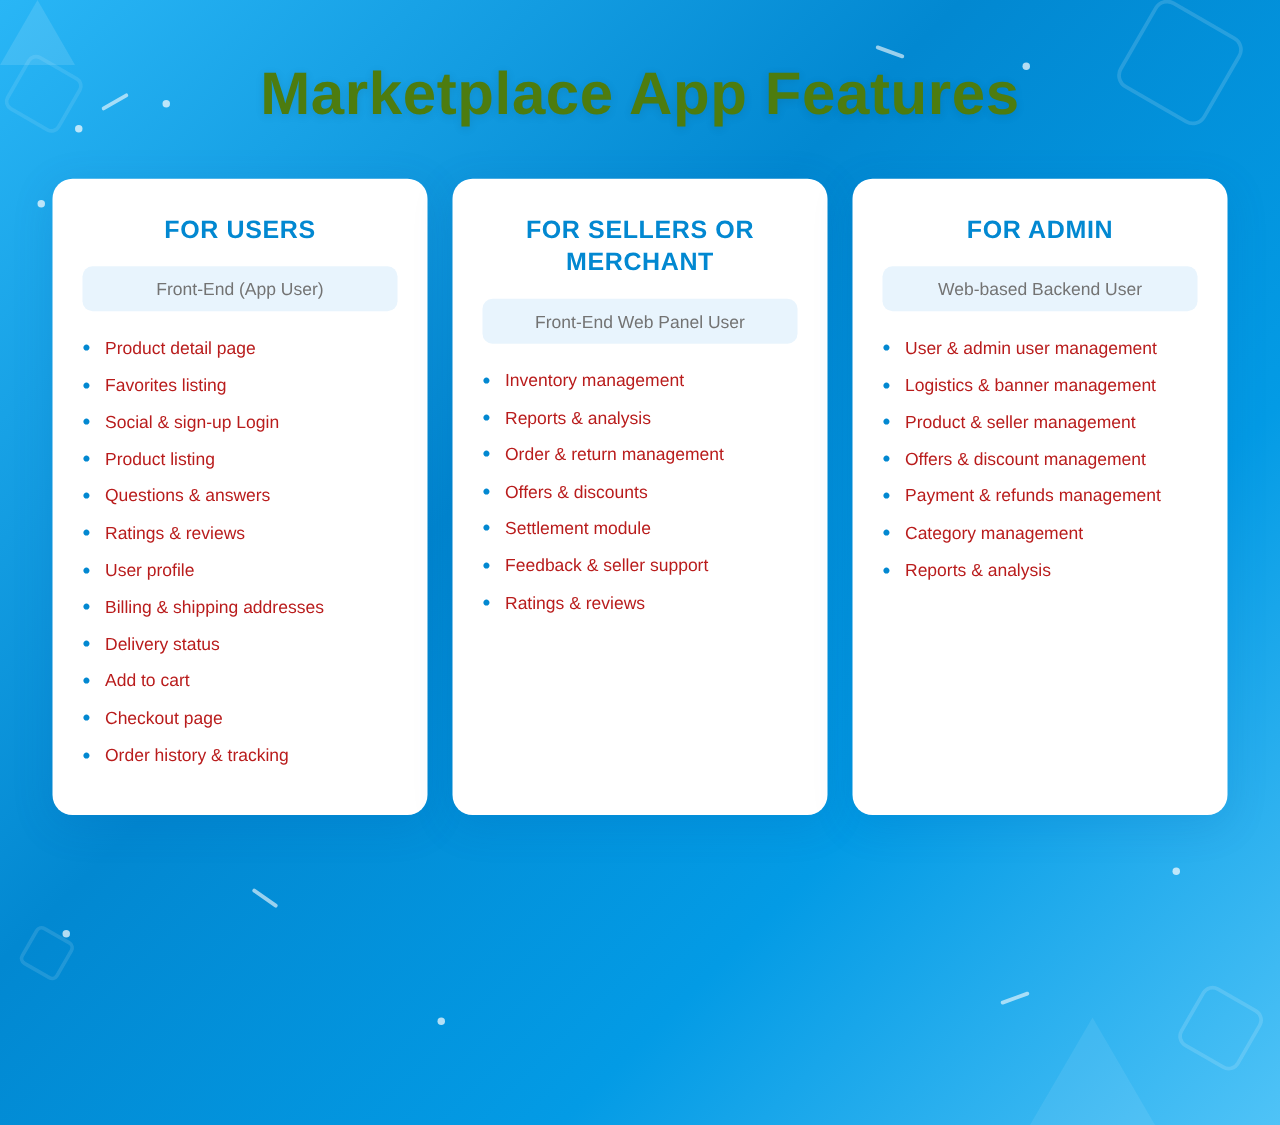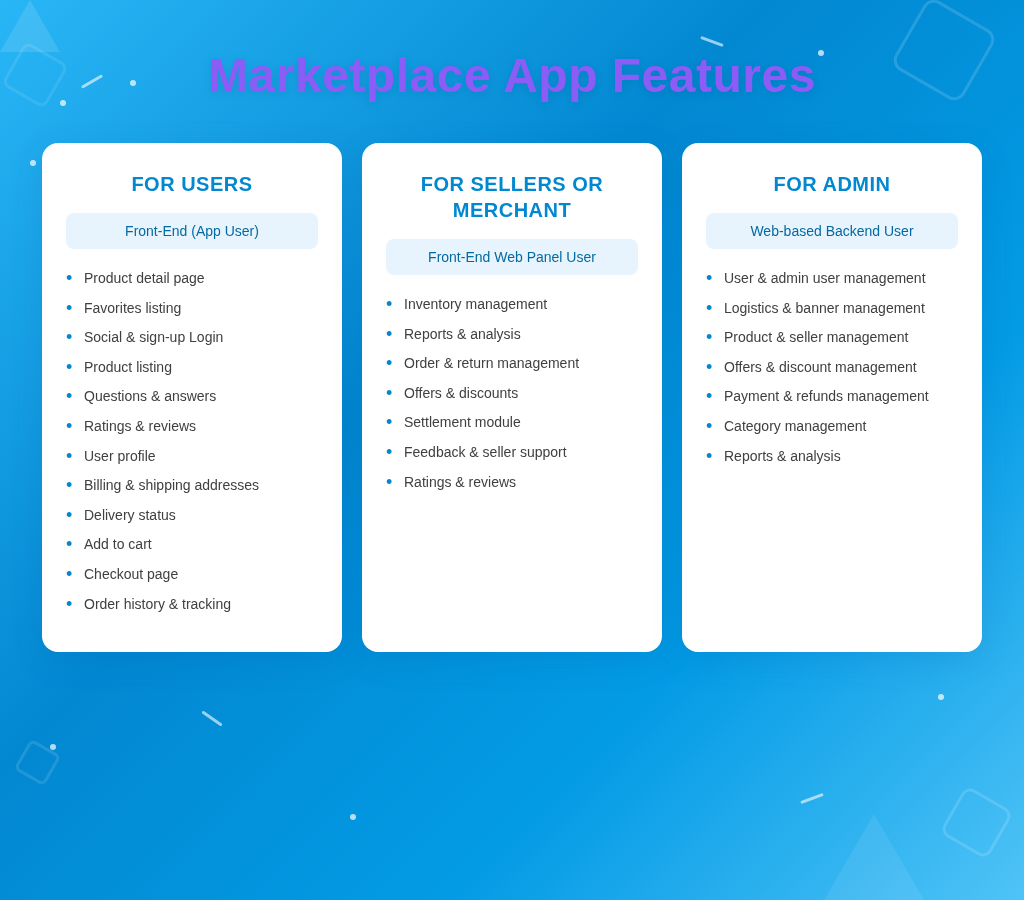--- a/index.html
+++ b/index.html
@@ -39,21 +39,21 @@
 
     .page-title {
       text-align: center;
       padding-top: 48px;
       padding-bottom: 40px;
     }
 
     .page-title h1 {
       font-size: 48px;
       font-weight: 800;
-      color: #8b5cf6;
+      color: #4d7c0f;
       letter-spacing: 0.5px;
       text-shadow: 0 2px 8px rgba(0,0,0,0.1);
     }
 
     .cards-container {
       display: flex;
       justify-content: center;
       gap: 20px;
       padding: 0 40px;
     }
@@ -76,37 +76,37 @@
       letter-spacing: 0.5px;
       margin-bottom: 16px;
       line-height: 1.3;
     }
 
     .card-subtitle {
       background: #e8f4fd;
       border-radius: 8px;
       text-align: center;
       padding: 10px 12px;
-      color: #0369a1;
+      color: #737373;
       font-size: 14px;
       font-weight: 500;
       margin-bottom: 20px;
     }
 
     .feature-list {
       list-style: none;
       padding: 0;
     }
 
     .feature-list li {
       position: relative;
       padding-left: 18px;
       margin-bottom: 10px;
       font-size: 14px;
-      color: #404040;
+      color: #b91c1c;
       line-height: 1.4;
     }
 
     .feature-list li::before {
       content: '•';
       position: absolute;
       left: 0;
       color: #0288d1;
       font-size: 18px;
       line-height: 1.1;

